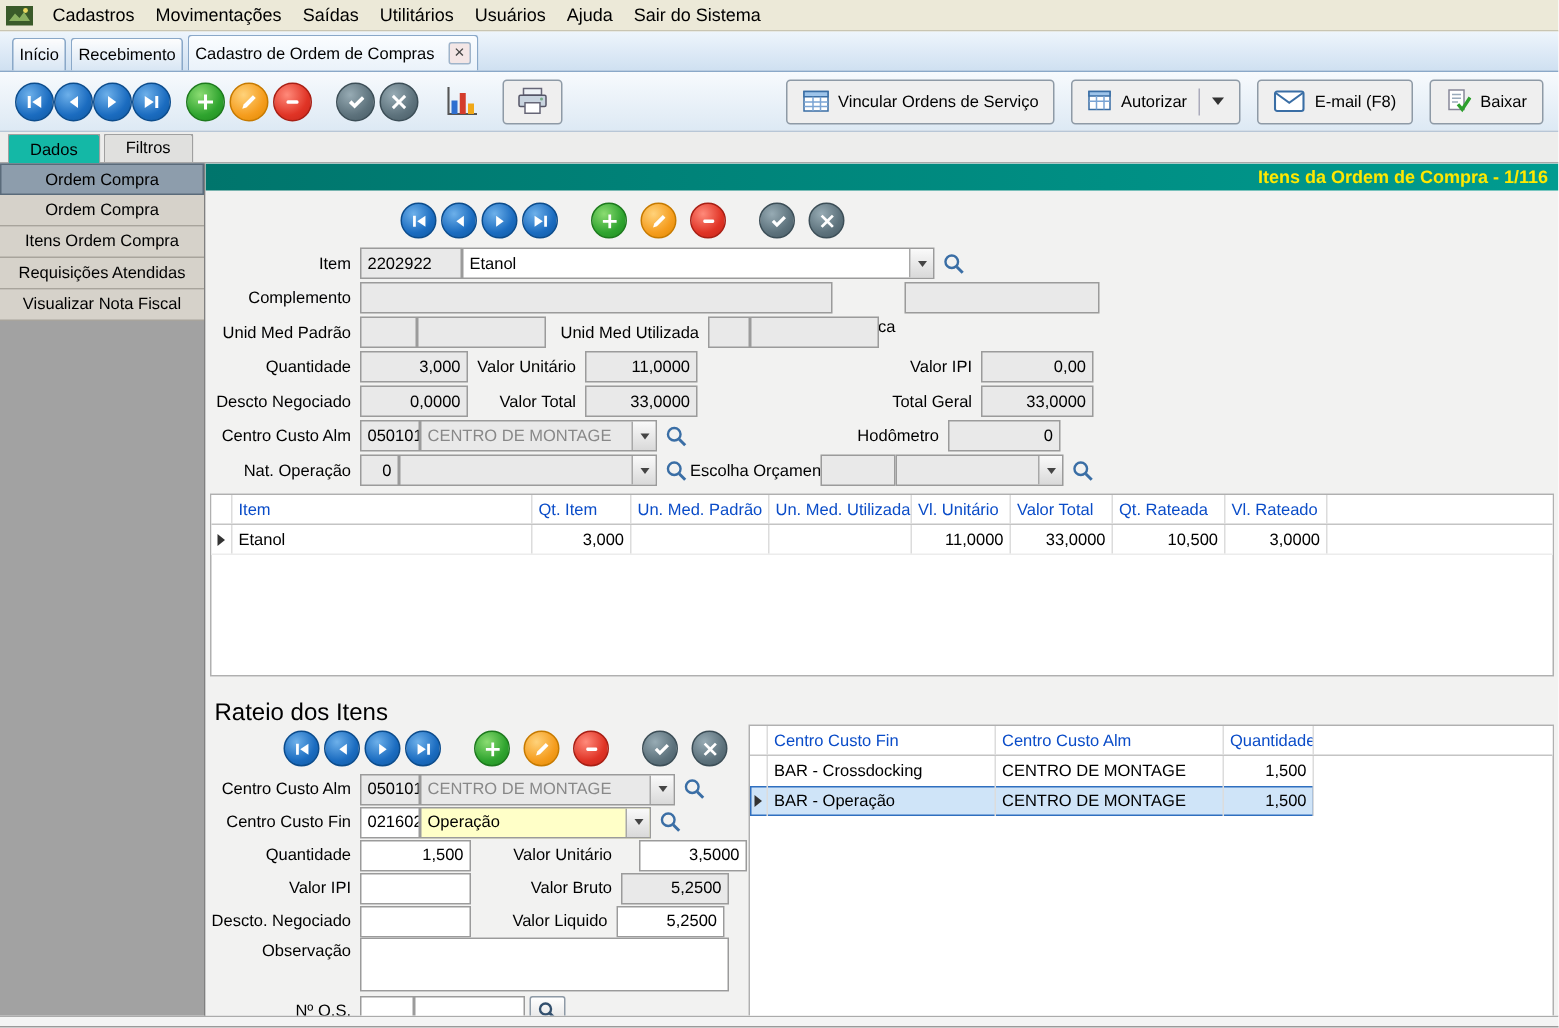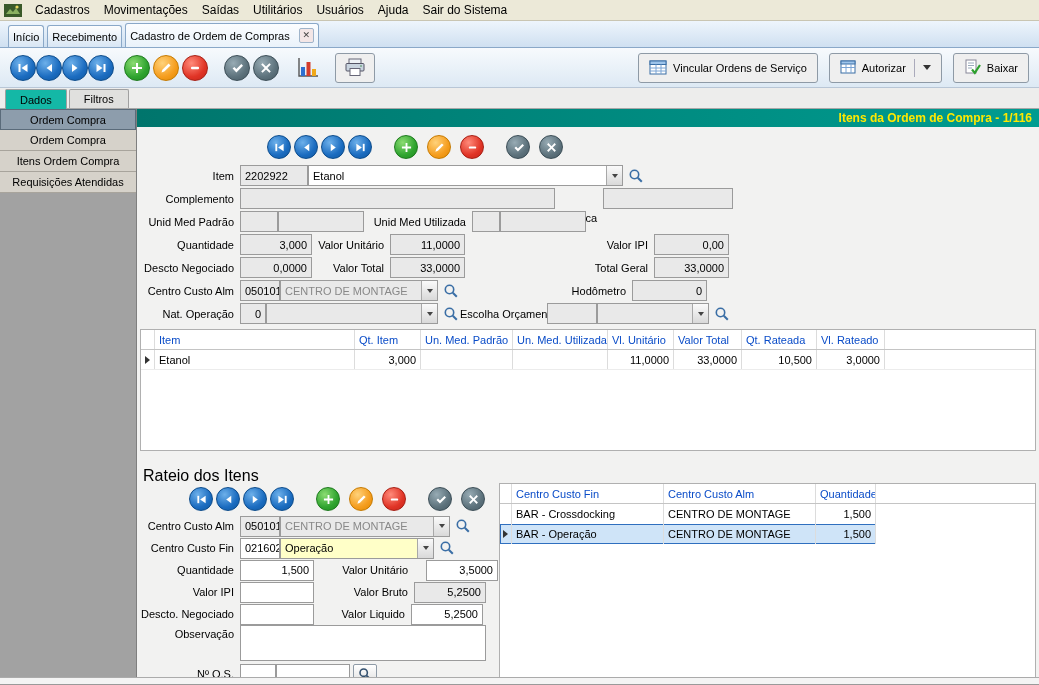--- a/index.html
+++ b/index.html
@@ -217,20 +217,29 @@
               <rect x="1" y="1" width="14" height="3" fill="#9ec4ea" stroke="#3a6ea5"></rect>
               <path d="M1 7.5h14M6 4v9M11 4v9" stroke="#7aa4d4"></path>
             </svg>
           </span>
         <span>Autorizar</span>
         <span class="divider"></span>
         <span class="chev"></span>
       </button>
       <button class="tbtn">
         <span>
+            <svg width="21" height="15" viewBox="0 0 21 15">
+              <rect x="1" y="1" width="19" height="13" rx="1.5" fill="#fff" stroke="#3a6ea5" stroke-width="1.4"></rect>
+              <path d="M1.5 2l9 6.5 9-6.5" fill="none" stroke="#3a6ea5" stroke-width="1.4"></path>
+            </svg>
+          </span>
+        <span>E-mail (F8)</span>
+      </button>
+      <button class="tbtn">
+        <span>
             <svg width="17" height="17" viewBox="0 0 17 17">
               <rect x="2" y="1" width="10" height="13" fill="#fff" stroke="#889"></rect>
               <path d="M4 4h6M4 6.5h6M4 9h4" stroke="#9ab" stroke-width="1"></path>
               <path d="M8 10.5l2.8 3.4L16 6" stroke="#2da02d" stroke-width="2.2" fill="none"></path>
             </svg>
           </span>
         <span>Baixar</span>
       </button>
     </div>
   </div>
@@ -244,20 +253,21 @@
       </div>
   </div>
 
   <div class="content">
 
     <div class="sidebar">
       <div class="side-item selected">Ordem Compra</div>
       <div class="side-item">Ordem Compra</div>
       <div class="side-item">Itens Ordem Compra</div>
       <div class="side-item">Requisições Atendidas</div>
+      <div class="side-item">Visualizar Nota Fiscal</div>
     </div>
 
     <div class="main">
       <div class="panel-header">
         <span>Itens da Ordem de Compra - 1/116</span>
       </div>
 
       <div class="panel-nav">
         <button class="cbtn sm blue">
             <svg width="11" height="11" viewBox="0 0 12 12">

